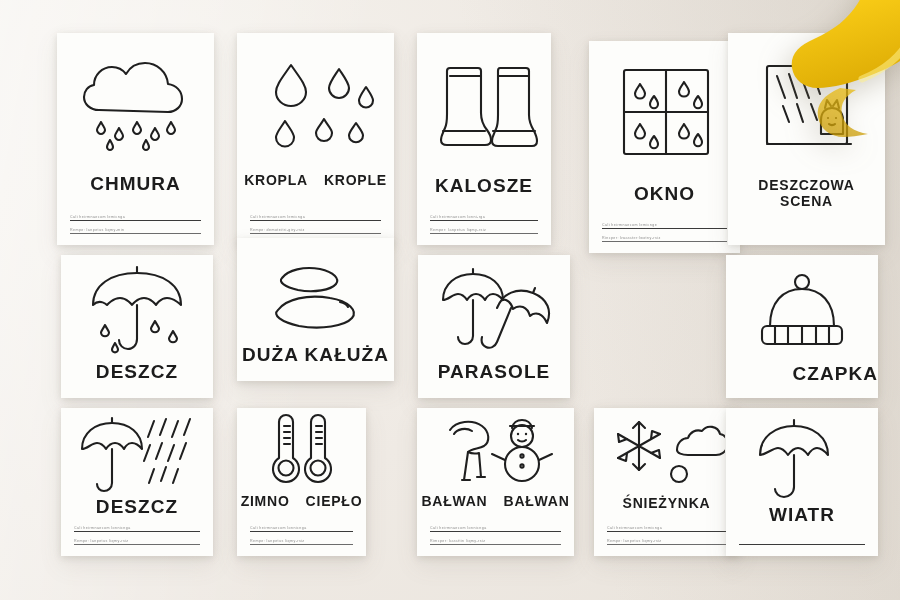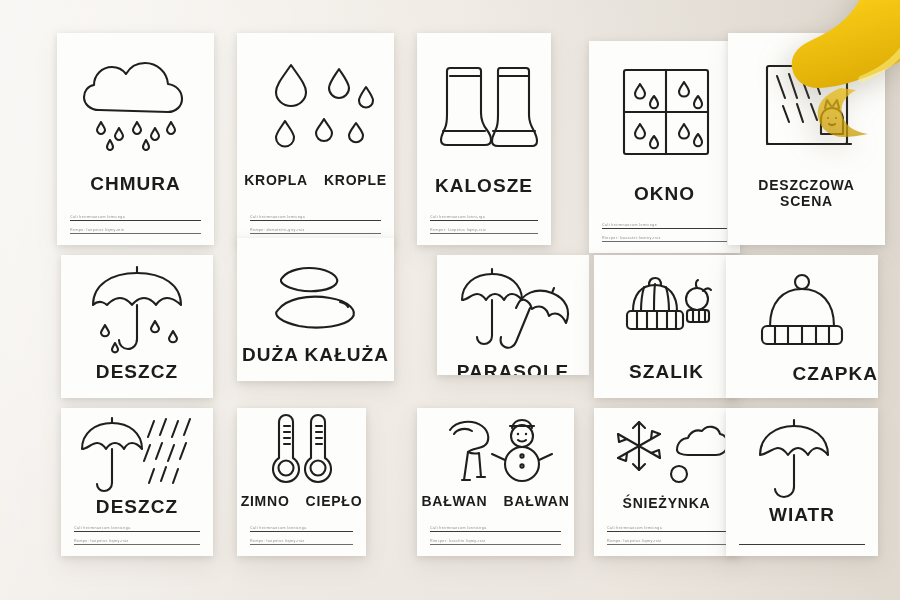--- a/index.html
+++ b/index.html
@@ -287,58 +287,38 @@
           <path d="M24 62c8-11 30-16 52-12 19 3 28 13 22 20-7 8-31 12-53 8-18-4-27-11-21-16z"></path>
           <path d="M86 54c4 1 7 3 8 5"></path>
         </svg>
       </div>
       <div class="caption-row" style="margin-bottom:14px;">
         <div class="caption cap-lg">DUŻA KAŁUŻA</div>
       </div>
     </div>
   </div>
 
-  <div class="card" style="left:437px; top:255px; width:152px; height:120px;">
+  <div class="card" style="left:418px; top:255px; width:152px; height:143px;">
     <div class="card-inner">
       <div class="art" style="height:100px; padding-top:6px;">
         <svg width="118" height="94" viewBox="0 0 118 94" fill="none" stroke="#1f1f1f" stroke-width="2.1" stroke-linecap="round" stroke-linejoin="round">
           <path d="M8 36c0-16 13-26 30-26s30 10 30 26c0 0-5-6-10-6s-8 6-8 6-4-6-9-6-9 6-9 6-4-6-9-6-10 6-15 6z"></path>
           <path d="M38 10V5"></path>
           <path d="M38 36v36c0 5-4 8-8 8s-7-3-7-7"></path>
           <path d="M62 44c6-15 20-21 36-15 15 6 19 18 14 30 0 0-3-7-8-9s-9 2-9 2-2-7-7-9-10 2-10 2-2-7-7-9-7 4-9 8z"></path>
           <path d="M98 29l2-5"></path>
           <path d="M76 44L62 78c-2 5-7 7-11 5s-5-6-4-10"></path>
         </svg>
       </div>
       <div class="caption-row" style="margin-bottom:14px;">
         <div class="caption cap-lg">PARASOLE</div>
       </div>
     </div>
   </div>
 
-  <div class="card" style="left:594px; top:255px; width:145px; height:143px;">
-    <div class="card-inner">
-      <div class="art" style="height:100px; padding-top:6px;">
-        <svg width="116" height="92" viewBox="0 0 116 92" fill="none" stroke="#1f1f1f" stroke-width="2.1" stroke-linecap="round" stroke-linejoin="round">
-          <path d="M24 46c0-16 8-26 22-26s22 10 22 26"></path>
-          <path d="M35 22c-2 7-3 16-3 24M46 19c-1 8-1 17-1 27M57 22c2 7 3 16 3 24"></path>
-          <rect x="18" y="46" width="56" height="18" rx="4"></rect>
-          <path d="M28 46v18M38 46v18M48 46v18M58 46v18M67 46v18"></path>
-          <path d="M40 20c0-4 2-7 6-7s6 3 6 7"></path>
-          <circle cx="88" cy="34" r="11"></circle>
-          <path d="M88 23c-2-4-1-7 1-8M94 26c3-3 6-3 8-1"></path>
-          <rect x="78" y="45" width="22" height="12" rx="3"></rect>
-          <path d="M84 45v12M90 45v12M96 45v12"></path>
-        </svg>
-      </div>
-      <div class="caption-row" style="margin-bottom:14px;">
-        <div class="caption cap-lg">SZALIK</div>
-      </div>
-    </div>
-  </div>
 
   <div class="card" style="left:726px; top:255px; width:152px; height:143px;">
     <div class="card-inner">
       <div class="art" style="height:100px; padding-top:8px;">
         <svg width="112" height="90" viewBox="0 0 112 90" fill="none" stroke="#1f1f1f" stroke-width="2.1" stroke-linecap="round" stroke-linejoin="round">
           <circle cx="56" cy="14" r="7"></circle>
           <path d="M24 58c0-24 13-37 32-37s32 13 32 37"></path>
           <rect x="16" y="58" width="80" height="18" rx="5"></rect>
           <path d="M29 58v18M42 58v18M56 58v18M70 58v18M83 58v18"></path>
         </svg>

